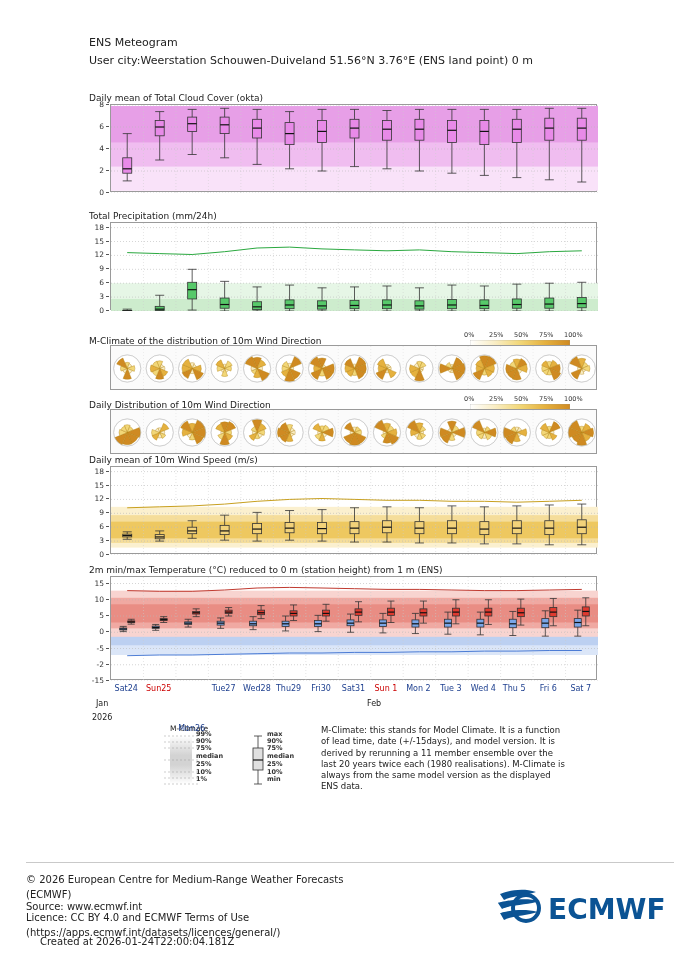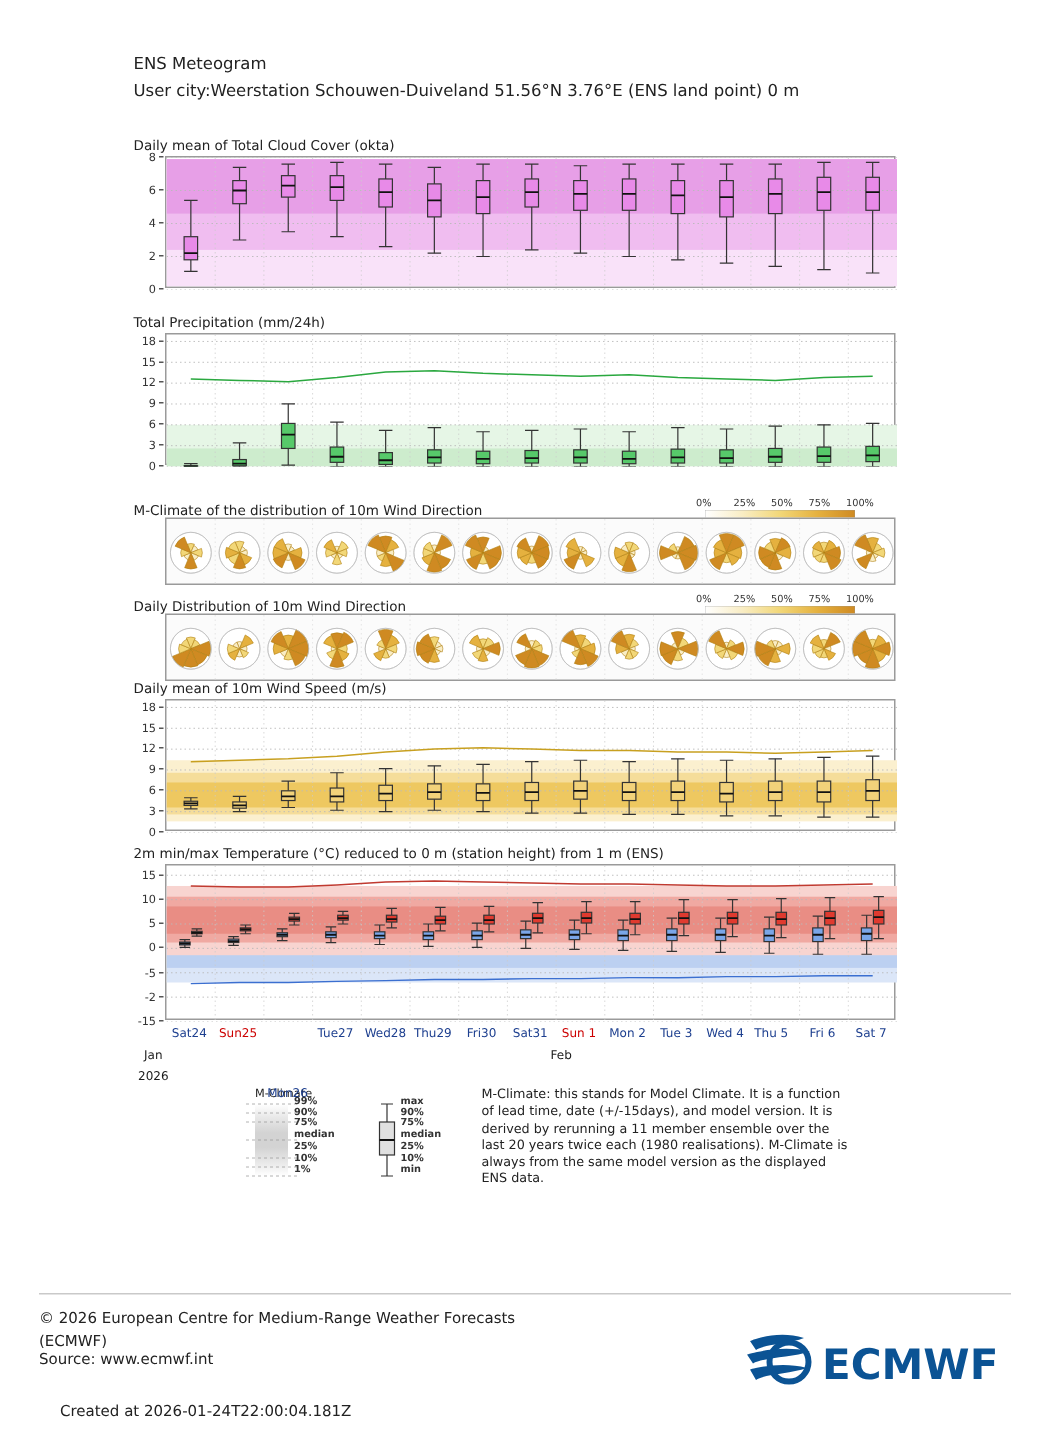--- a/index.html
+++ b/index.html
@@ -1158,20 +1158,21 @@
         <line x1="98" y1="40" x2="98" y2="54" stroke="#333" stroke-width="0.8"></line>
         <line x1="94" y1="54" x2="102" y2="54" stroke="#333" stroke-width="0.8"></line>
       </svg>
     </div>
 
   <div class="desc" style="left:321px;top:725px;">M-Climate: this stands for Model Climate. It is a function of lead time, date (+/-15days), and model version. It is derived by rerunning a 11 member ensemble over the last 20 years twice each (1980 realisations). M-Climate is always from the same model version as the displayed ENS data.</div>
 
   <div class="hr"></div>
   <div class="footer" style="left:26px;top:873px;">© 2026 European Centre for Medium-Range Weather Forecasts (ECMWF)</div>
   <div class="footer" style="left:26px;top:900px;">Source: www.ecmwf.int</div>
+  <div class="footer" style="left:26px;top:911px;">Licence: CC BY 4.0 and ECMWF Terms of Use (https://apps.ecmwf.int/datasets/licences/general/)</div>
   <div class="footer" style="left:40px;top:935px;">Created at 2026-01-24T22:00:04.181Z</div>
 
   <div class="ecmwf-logo">
     <svg width="180" height="44" viewBox="0 0 180 44">
       <g fill="#0b5394">
         <path d="M4,8 C4,8 22,0 40,6 C30,10 14,10 8,14 Z"></path>
         <path d="M2,17 C2,17 24,10 44,15 C32,19 12,19 6,23 Z"></path>
         <path d="M4,27 C4,27 24,21 42,26 C30,30 14,30 8,34 Z"></path>
       </g>
       <g fill="#0b5394">

